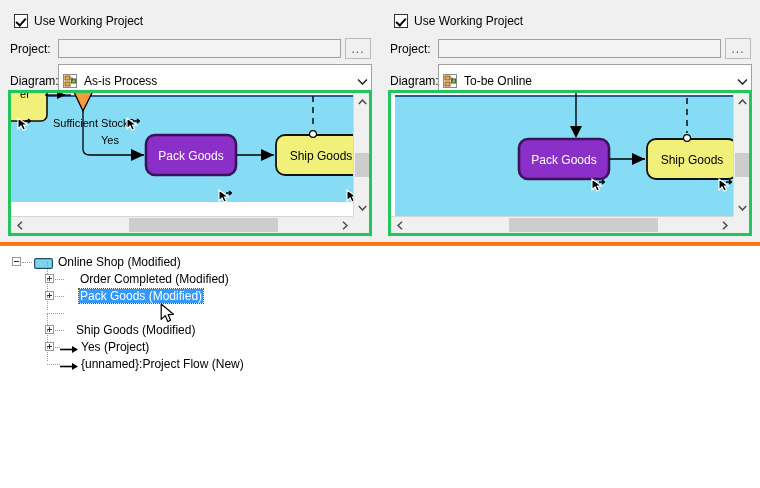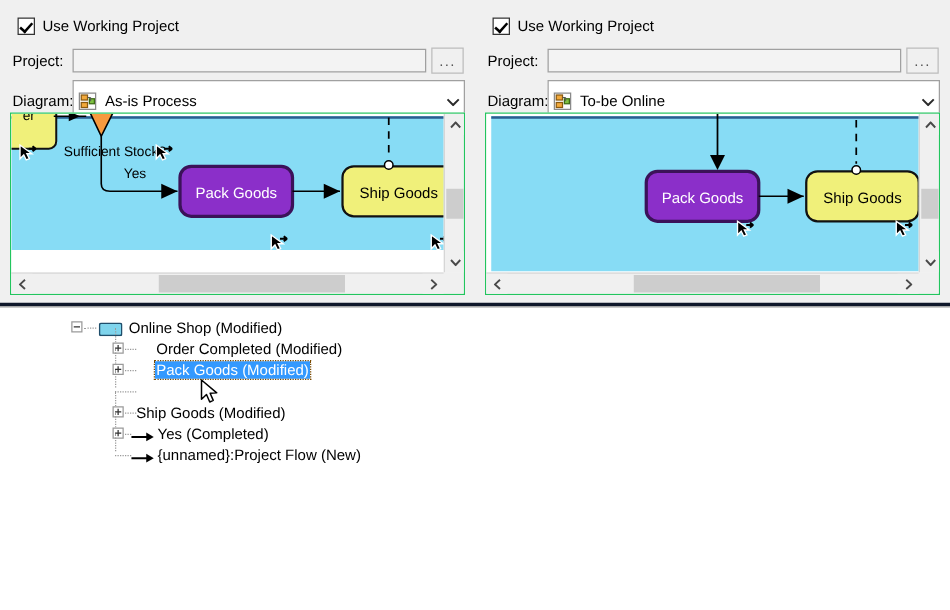--- a/index.html
+++ b/index.html
@@ -6,21 +6,21 @@
   html, body {
     margin: 0; padding: 0;
     width: 760px; height: 488px;
     overflow: hidden;
     background: #f0f0f0;
     font-family: "Liberation Sans", sans-serif;
     font-size: 12px;
     color: #000;
     -webkit-font-smoothing: antialiased;
   }
-  #root { position: relative; width: 760px; height: 488px; background: #0f172a; }
+  #root { position: relative; width: 760px; height: 488px; background: #f97316; }
 
   
   .top-area { position: absolute; left: 0; top: 0; width: 760px; height: 242px; background: #f0f0f0; }
   .panel { position: absolute; top: 0; width: 380px; height: 242px; background: #f0f0f0; }
   .panel.left  { left: 0; }
   .panel.right { left: 380px; }
 
   
   .chk-row { position: absolute; left: 14px; top: 14px; display: flex; align-items: center; gap: 6px; }
   .chk-box {
@@ -55,21 +55,21 @@
   }
   .combo-icon { width: 16px; height: 16px; flex: none; margin-right: 6px; }
   .combo-text { font-size: 12px; color: #000; flex: 1; white-space: nowrap; overflow: hidden; }
   .combo-arrow {
     width: 18px; height: 19px; display: flex; align-items: center; justify-content: center;
     color: #333; font-size: 9px; flex: none;
   }
 
   
   .canvas-frame {
-    position: absolute; background: #fff; border: 1px solid #22c55e;
+    position: absolute; background: #fff; border: 3px solid #22c55e;
     overflow: hidden;
   }
   .canvas-inner {
     position: absolute; left: 0; top: 0; right: 16px; bottom: 17px;
     background: #fff; overflow: hidden;
   }
   .pool {
     position: absolute; background: #87DCF5; border-top: 2px solid #2a5d8f;
   }
   .diagram-svg { position: absolute; left: 0; top: 0; }
@@ -99,21 +99,21 @@
   .sb-h .sb-thumb { top: 1px; height: 14px; }
 
   
   .tree-panel {
     position: absolute; left: 0; top: 245px; width: 760px; height: 243px;
     background: #fff; border-top: 1px solid #9a9a9a;
   }
   .tree-rows { position: absolute; left: 0; top: 8px; width: 100%; }
   .tree-row {
     position: relative; height: 17px; display: flex; align-items: center;
-    white-space: nowrap; font-size: 12px; color: #000; margin-left: 45px;
+    white-space: nowrap; font-size: 12px; color: #000;
   }
   .tw { position: absolute; width: 9px; height: 9px; border: 1px solid #9a9a9a;
         background: #fff; display: flex; align-items: center; justify-content: center; }
   .tw span { position: relative; display: block; width: 5px; height: 5px; }
   .tw span::before { content:""; position:absolute; left:0; top:2px; width:5px; height:1px; background:#333; }
   .tw.plus span::after { content:""; position:absolute; left:2px; top:0; width:1px; height:5px; background:#333; }
 
   .ticon { position: absolute; }
   .t-label { position: absolute; font-size: 12px; }
   .t-label.sel {
@@ -387,36 +387,36 @@
         <div class="dots-v" style="left:47px; top:-9px; height:14px;"></div>
         <div class="dots" style="left:47px; top:8px; width:17px;"></div>
       </div>
 
       <div class="tree-row">
         <div class="dots-v" style="left:47px; top:-9px; height:14px;"></div>
         <div class="tw plus" style="left:45px; top:3px;">
             <span></span>
           </div>
         <div class="dots" style="left:55px; top:8px; width:9px;"></div>
-        <span class="t-label" style="left:64px; top:1px;">Ship Goods (Modified)</span>
+        <span class="t-label" style="left:76px; top:1px;">Ship Goods (Modified)</span>
       </div>
 
       <div class="tree-row">
         <div class="dots-v" style="left:47px; top:-9px; height:14px;"></div>
         <div class="tw plus" style="left:45px; top:3px;">
             <span></span>
           </div>
         <div class="dots" style="left:55px; top:8px; width:5px;"></div>
         <span class="ticon" style="left:60px; top:4px;">
           <svg width="19" height="9" viewBox="0 0 19 9">
             <path d="M0 4.5 H13" stroke="#000" stroke-width="1.6"></path>
             <polygon points="12,1 18,4.5 12,8" fill="#000"></polygon>
           </svg>
         </span>
-        <span class="t-label" style="left:81px; top:1px;">Yes (Completed)</span>
+        <span class="t-label" style="left:81px; top:1px;">Yes (Project)</span>
       </div>
 
       <div class="tree-row">
         <div class="dots-v" style="left:47px; top:-9px; height:14px;"></div>
         <div class="dots" style="left:47px; top:8px; width:13px;"></div>
         <span class="ticon" style="left:60px; top:4px;">
           <svg width="19" height="9" viewBox="0 0 19 9">
             <path d="M0 4.5 H13" stroke="#000" stroke-width="1.6"></path>
             <polygon points="12,1 18,4.5 12,8" fill="#000"></polygon>
           </svg>

